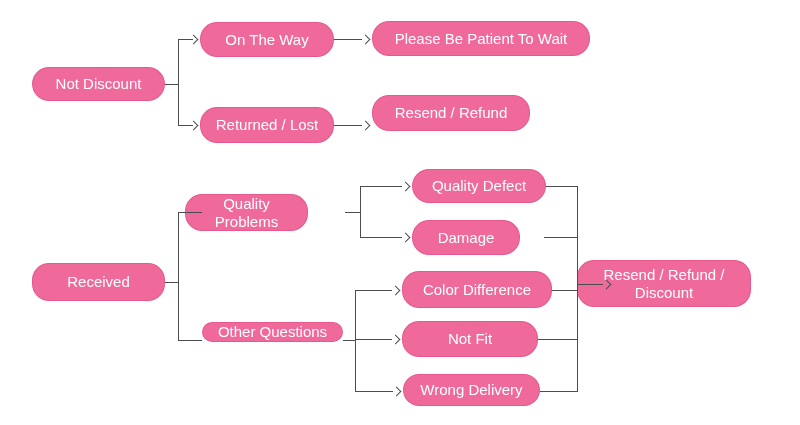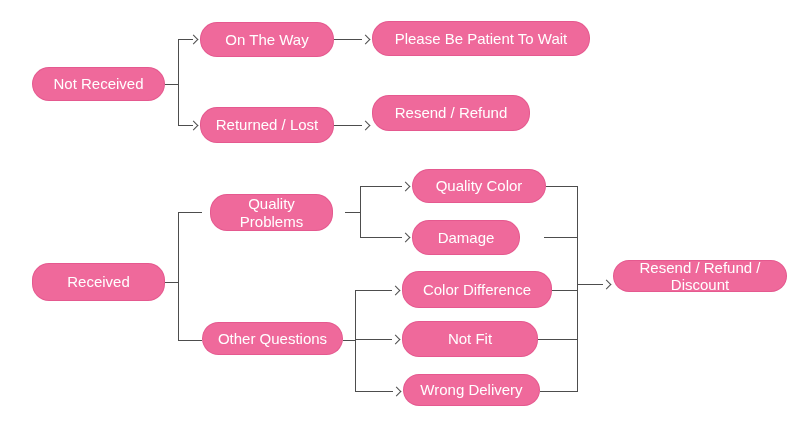--- a/index.html
+++ b/index.html
@@ -41,47 +41,47 @@
     border-top: 1.4px solid var(--line);
     border-right: 1.4px solid var(--line);
     transform: rotate(45deg);
   }
 </style>
 </head>
 <body>
 
 <div class="canvas">
 
-  <div class="node" style="left:32px; top:67px; width:133px; height:34px">Not Received</div>
+  <div class="node" style="left:32px; top:67px; width:133px; height:34px">Not Discount</div>
 
   <div class="node" style="left:200px; top:22px; width:134px; height:35px">On The Way</div>
 
   <div class="node" style="left:372px; top:21px; width:218px; height:35px">Please Be Patient To Wait</div>
 
   <div class="node" style="left:200px; top:107px; width:134px; height:36px">Returned / Lost</div>
 
   <div class="node" style="left:372px; top:95px; width:158px; height:36px">Resend / Refund</div>
 
   <div class="node" style="left:32px; top:263px; width:133px; height:38px">Received</div>
 
-  <div class="node" style="left:210px; top:194px; width:123px; height:37px">Quality Problems</div>
+  <div class="node" style="left:185px; top:194px; width:123px; height:37px">Quality Problems</div>
 
-  <div class="node" style="left:202px; top:322px; width:141px; height:33px">Other Questions</div>
+  <div class="node" style="left:202px; top:322px; width:141px; height:20px">Other Questions</div>
 
-  <div class="node" style="left:412px; top:169px; width:134px; height:34px">Quality Color</div>
+  <div class="node" style="left:412px; top:169px; width:134px; height:34px">Quality Defect</div>
 
   <div class="node" style="left:412px; top:220px; width:108px; height:35px">Damage</div>
 
   <div class="node" style="left:402px; top:321px; width:136px; height:36px">Not Fit</div>
 
   <div class="node" style="left:402px; top:271px; width:150px; height:37px">Color Difference</div>
 
   <div class="node" style="left:403px; top:374px; width:137px; height:32px">Wrong Delivery</div>
 
-  <div class="node" style="left:613px; top:260px; width:174px; height:32px">Resend / Refund / Discount</div>
+  <div class="node" style="left:577px; top:260px; width:174px; height:47px">Resend / Refund / Discount</div>
 
   <div class="hl" style="left:165px; top:84px; width:13px"></div>
   <div class="vl" style="left:178px; top:39px; height:87px"></div>
   <div class="hl" style="left:178px; top:39px; width:15px"></div>
   <div class="arr" style="left:190px; top:36px"></div>
   <div class="hl" style="left:178px; top:125px; width:15px"></div>
   <div class="arr" style="left:190px; top:122px"></div>
   <div class="hl" style="left:334px; top:39px; width:28px"></div>
   <div class="arr" style="left:362px; top:36px"></div>
   <div class="hl" style="left:334px; top:125px; width:28px"></div>

